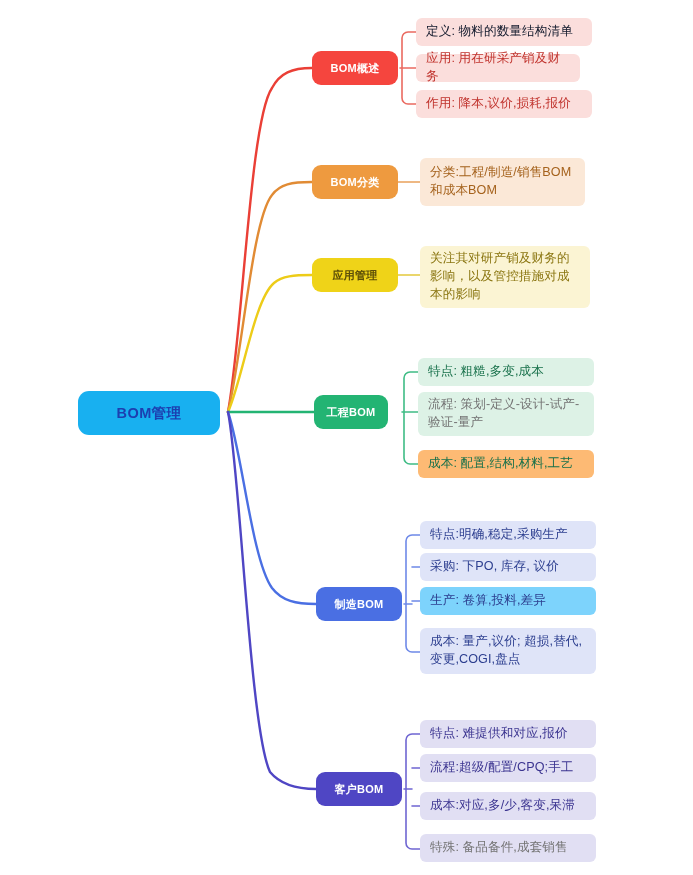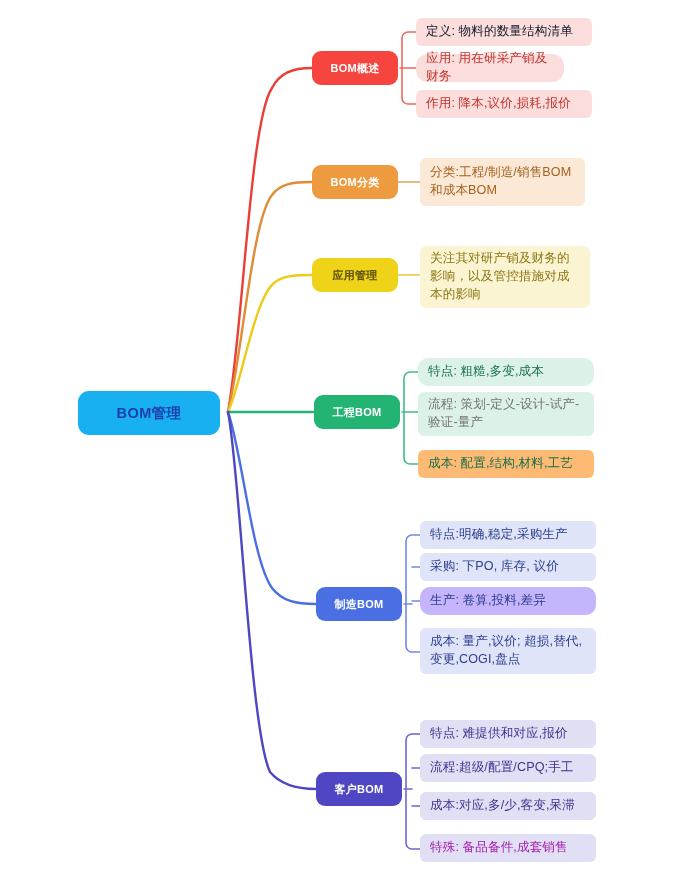--- a/index.html
+++ b/index.html
@@ -105,79 +105,79 @@
   <div class="root-node">
     <span>BOM管理</span>
   </div>
 
   <div class="topic-node" style="left:312px; top:51px; width:86px; background:#f5453e;">
     <span>BOM概述</span>
   </div>
   <div class="leaf" style="left:416px; top:18px; width:176px; height:28px; background:#fbdedc; color:#0f172a;">
     <span>定义: 物料的数量结构清单</span>
   </div>
-  <div class="leaf" style="left:416px; top:54px; width:148px; height:28px; background:#fbdedc; color:#c0332d;border-radius:12px;">
+  <div class="leaf" style="left:416px; top:54px; width:164px; height:28px; background:#fbdedc; color:#c0332d;">
     <span>应用: 用在研采产销及财务</span>
   </div>
   <div class="leaf" style="left:416px; top:90px; width:176px; height:28px; background:#fbdedc; color:#c0332d;">
     <span>作用: 降本,议价,损耗,报价</span>
   </div>
 
   <div class="topic-node" style="left:312px; top:165px; width:86px; background:#ee9a3f;">
     <span>BOM分类</span>
   </div>
   <div class="leaf" style="left:420px; top:158px; width:165px; height:48px; background:#fbe8d7; color:#a5621c;">
     <span>分类:工程/制造/销售BOM和成本BOM</span>
   </div>
 
   <div class="topic-node" style="left:312px; top:258px; width:86px; background:#efd318; color:#5d4f08;">
     <span>应用管理</span>
   </div>
   <div class="leaf" style="left:420px; top:246px; width:170px; height:62px; background:#fbf4d3; color:#8a7510;">
     <span>关注其对研产销及财务的影响，以及管控措施对成本的影响</span>
   </div>
 
-  <div class="topic-node" style="left:314px; top:395px; width:86px; background:#23b473;">
+  <div class="topic-node" style="left:314px; top:395px; width:74px; background:#23b473;">
     <span>工程BOM</span>
   </div>
-  <div class="leaf" style="left:418px; top:358px; width:176px; height:28px; background:#ddf2e6; color:#17704a;border-radius:10px;">
+  <div class="leaf" style="left:418px; top:358px; width:176px; height:28px; background:#ddf2e6; color:#17704a;">
     <span>特点: 粗糙,多变,成本</span>
   </div>
   <div class="leaf" style="left:418px; top:392px; width:176px; height:44px; background:#ddf2e6; color:#737373;">
     <span>流程: 策划-定义-设计-试产-验证-量产</span>
   </div>
   <div class="leaf" style="left:418px; top:450px; width:176px; height:28px; background:#fdba74; color:#17704a;">
     <span>成本: 配置,结构,材料,工艺</span>
   </div>
 
   <div class="topic-node" style="left:316px; top:587px; width:86px; background:#4a6fe3;">
     <span>制造BOM</span>
   </div>
   <div class="leaf" style="left:420px; top:521px; width:176px; height:28px; background:#dfe4f8; color:#2c3e8f;">
     <span>特点:明确,稳定,采购生产</span>
   </div>
   <div class="leaf" style="left:420px; top:553px; width:176px; height:28px; background:#dfe4f8; color:#2c3e8f;">
     <span>采购: 下PO, 库存, 议价</span>
   </div>
-  <div class="leaf" style="left:420px; top:587px; width:176px; height:28px; background:#c4b5fd; color:#2c3e8f;border-radius:10px;">
+  <div class="leaf" style="left:420px; top:587px; width:176px; height:28px; background:#7dd3fc; color:#2c3e8f;">
     <span>生产: 卷算,投料,差异</span>
   </div>
   <div class="leaf" style="left:420px; top:628px; width:176px; height:46px; background:#dfe4f8; color:#2c3e8f;align-items:flex-end;">
     <span>成本: 量产,议价; 超损,替代,变更,COGI,盘点</span>
   </div>
 
   <div class="topic-node" style="left:316px; top:772px; width:86px; background:#4f46c4;">
     <span>客户BOM</span>
   </div>
   <div class="leaf" style="left:420px; top:720px; width:176px; height:28px; background:#e1dff3; color:#3b3490;">
     <span>特点: 难提供和对应,报价</span>
   </div>
   <div class="leaf" style="left:420px; top:754px; width:176px; height:28px; background:#e1dff3; color:#3b3490;">
     <span>流程:超级/配置/CPQ;手工</span>
   </div>
   <div class="leaf" style="left:420px; top:792px; width:176px; height:28px; background:#e1dff3; color:#3b3490;">
     <span>成本:对应,多/少,客变,呆滞</span>
   </div>
-  <div class="leaf" style="left:420px; top:834px; width:176px; height:28px; background:#e1dff3; color:#a21caf;">
+  <div class="leaf" style="left:420px; top:834px; width:176px; height:28px; background:#e1dff3; color:#737373;">
     <span>特殊: 备品备件,成套销售</span>
   </div>
 
 </div>
 
 </body></html>

